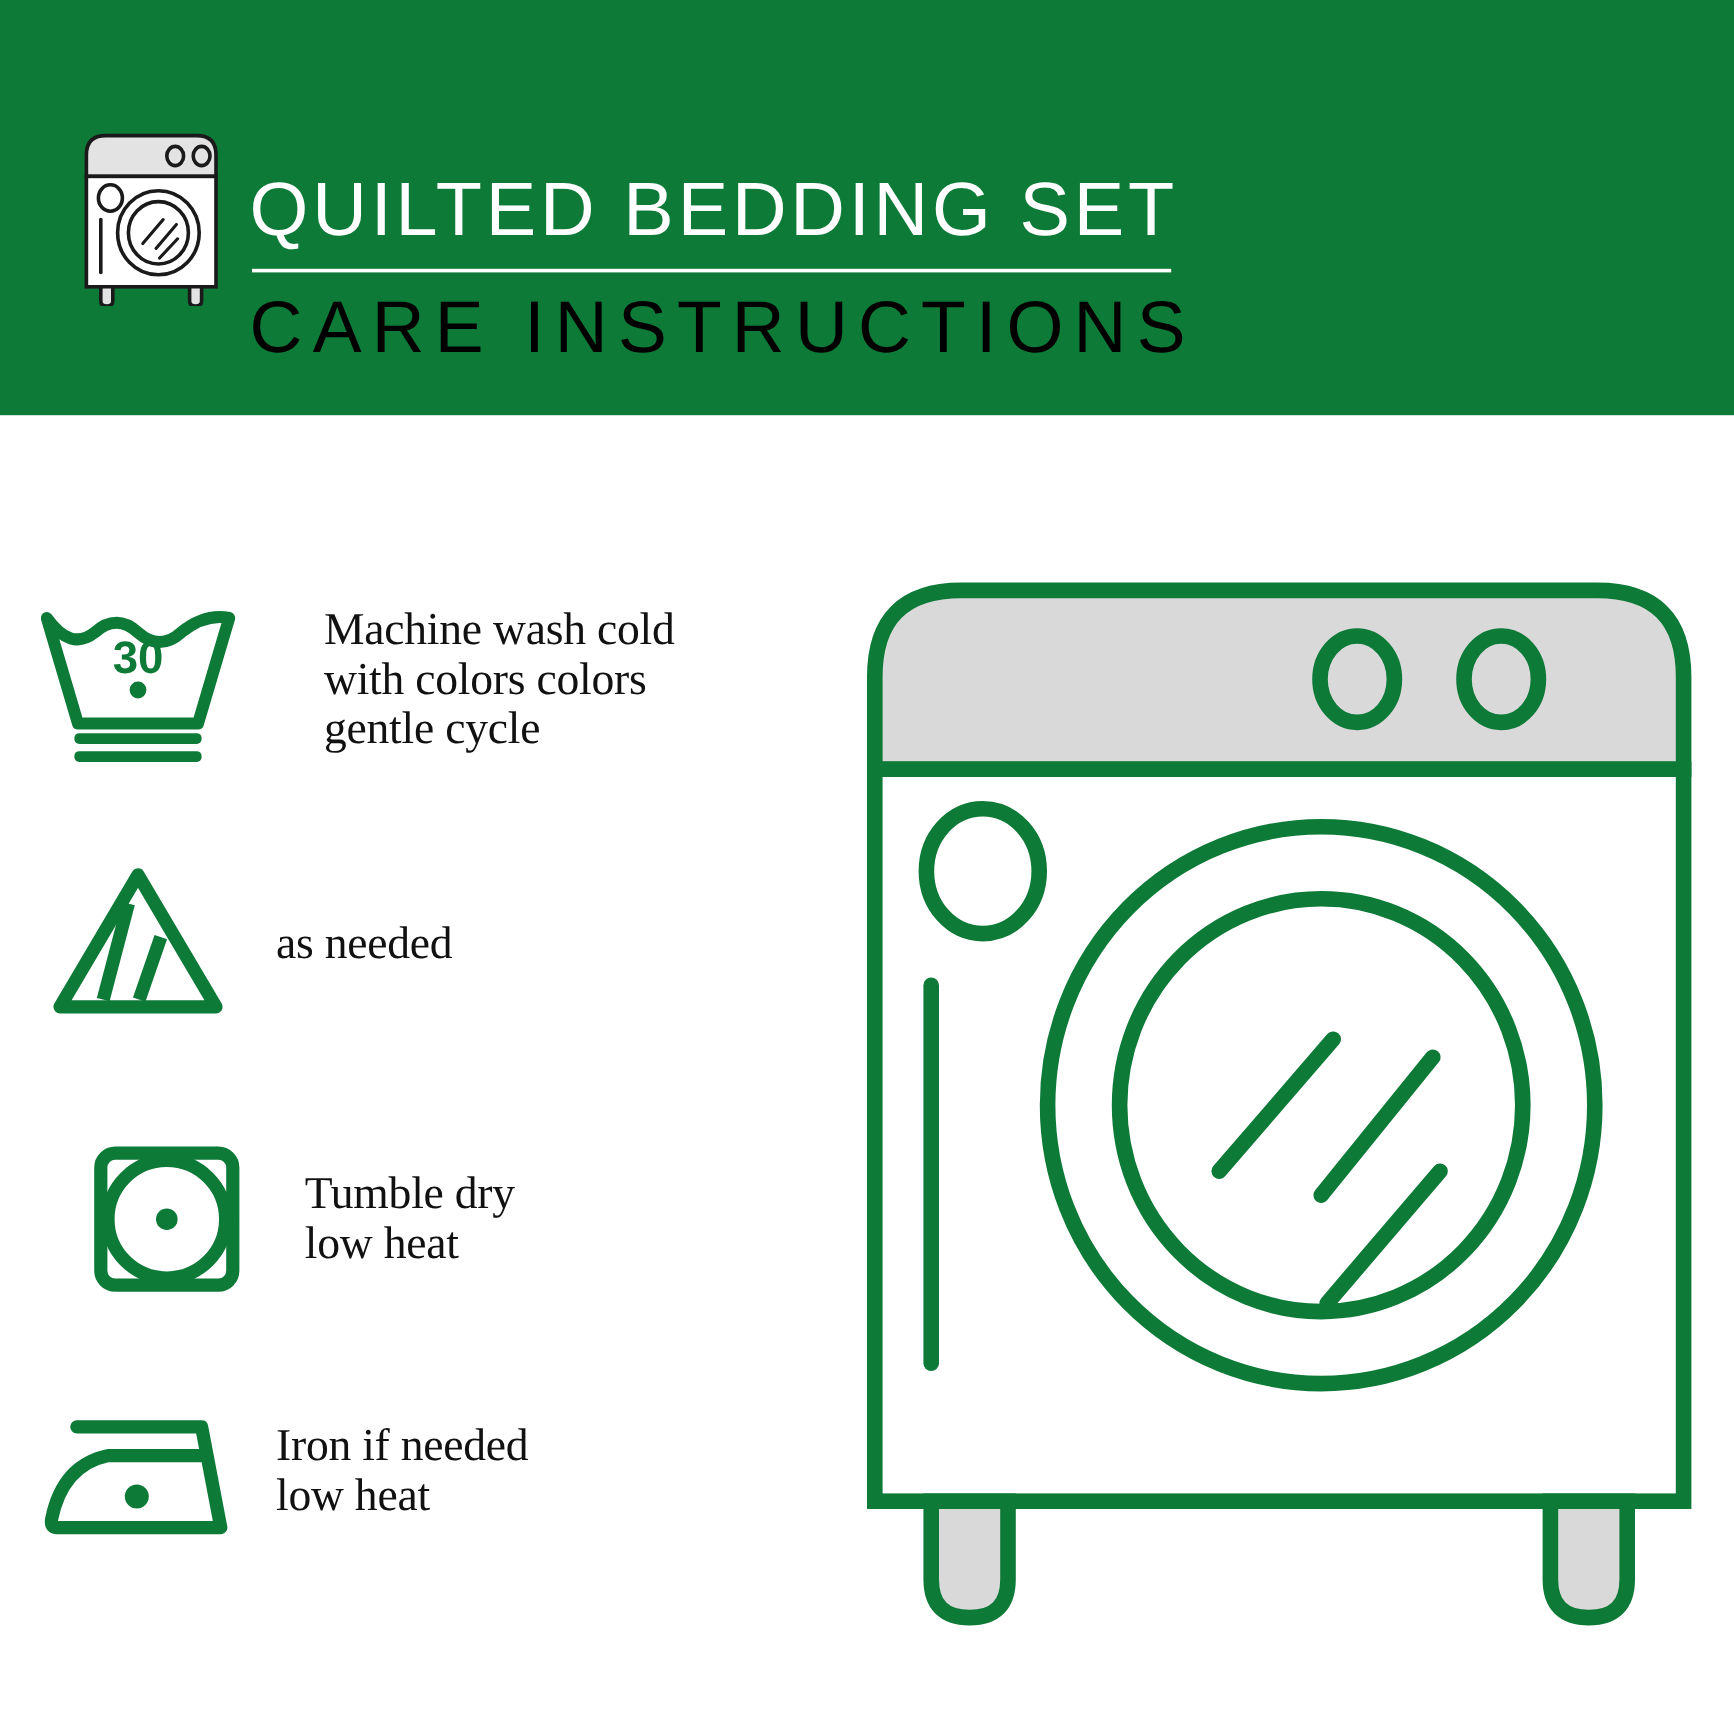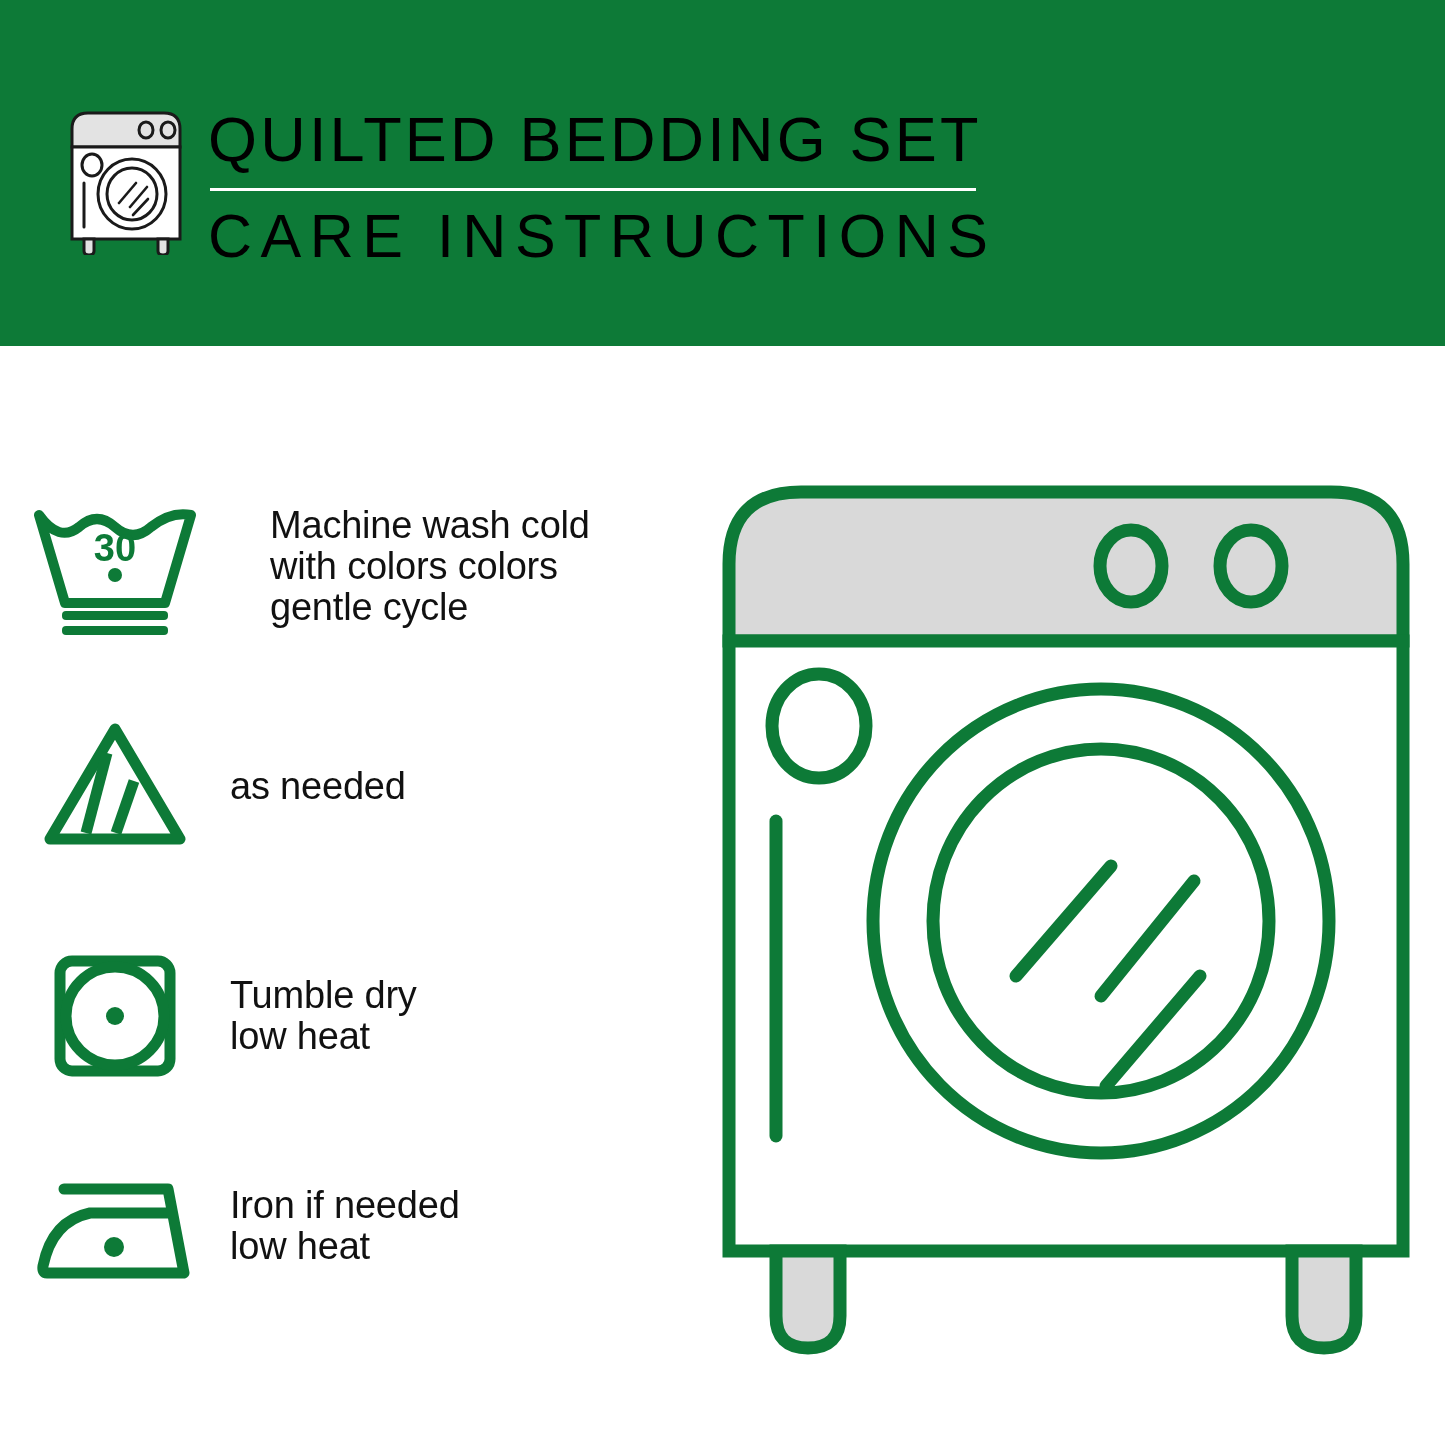--- a/index.html
+++ b/index.html
@@ -37,24 +37,25 @@
   #header-titles {
     position: absolute;
     left: 208px;
     top: 104px;
     width: 790px;
   }
   .title-line1 {
     font-family: "Liberation Sans", sans-serif;
     font-size: 63px;
     letter-spacing: 3.2px;
-    color: #000000;
+    color: #ffffff;
     font-weight: 400;
     line-height: 70px;
     white-space: nowrap;
+    margin-top: 36px;
   }
   #title-rule {
     width: 766px;
     height: 3px;
     background: #ffffff;
     margin: 14px 0 10px 2px;
   }
   .title-line2 {
     font-family: "Liberation Sans", sans-serif;
     font-size: 61px;
@@ -82,31 +83,31 @@
   }
   .care-icon-cell {
     width: 230px;
     flex: 0 0 230px;
     display: flex;
     align-items: center;
     justify-content: center;
   }
   .care-text {
     flex: 1 1 auto;
-    font-family: Liberation Sans, sans-serif;
+    font-family: Liberation Serif, serif;
     font-size: 38px;
     line-height: 41px;
     color: #111111;
     letter-spacing: -0.2px;
   }
   .care-text div { white-space: nowrap; }
 
   #row-wash   { top: 120px;  height: 200px; gap: 40px; }
   #row-bleach { top: 350px;  height: 180px; }
-  #row-dry    { top: 580px;  height: 180px; }
+  #row-dry    { top: 580px;  height: 180px; margin-left: 24px; }
   #row-iron   { top: 790px;  height: 180px; }
 
   
   #machine-illustration {
     position: absolute;
     left: 716px;
     top: 476px;
     width: 700px;
     height: 890px;
   }

